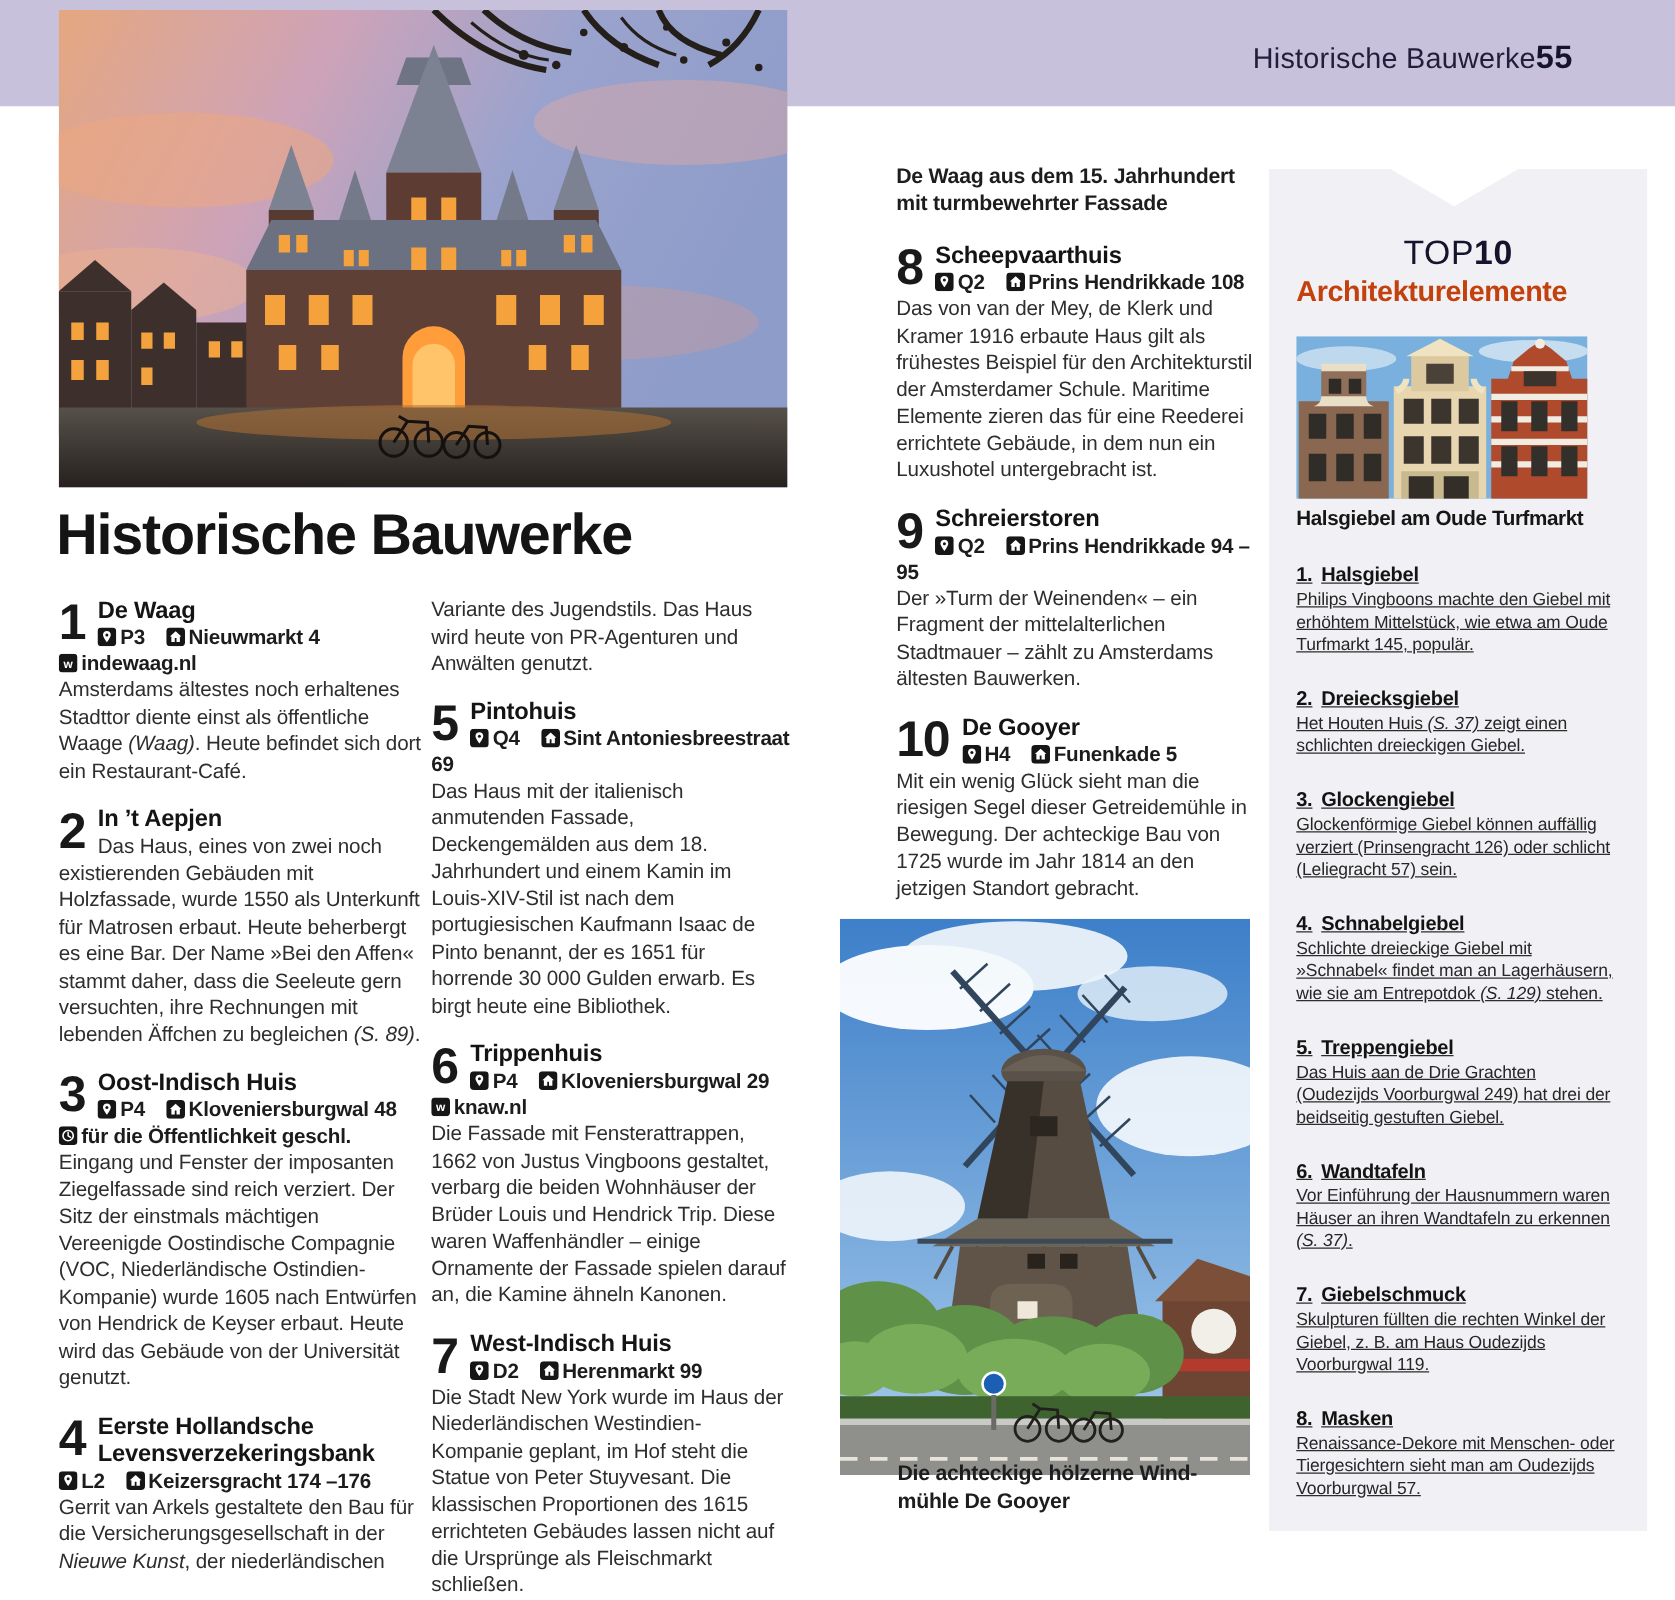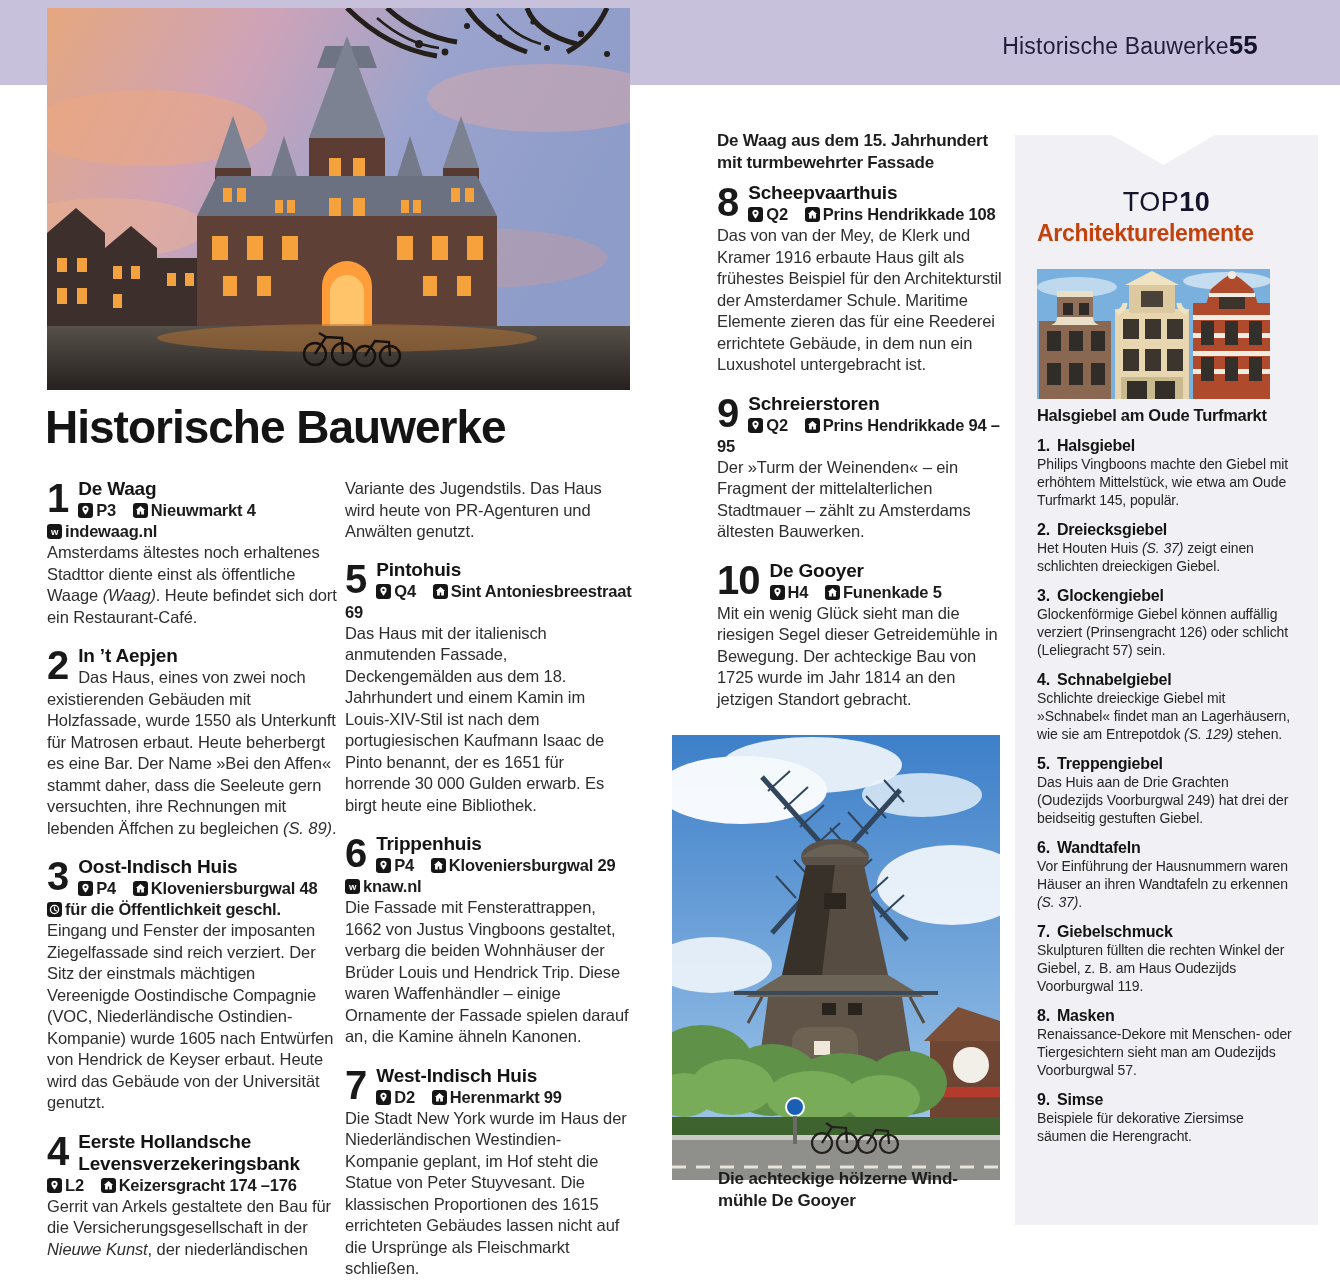--- a/index.html
+++ b/index.html
@@ -28,34 +28,34 @@
     float:left;font-size:40px;line-height:40px;font-weight:800;color:#191919;
     margin-right:10px;height:43px;letter-spacing:-1px;
   }
   .etitle{font-size:19px;line-height:22px;font-weight:800;color:#141414;letter-spacing:-.2px;}
   .meta{font-size:16.5px;line-height:21px;font-weight:bold;color:#1c1c1c;letter-spacing:-.2px;}
   .chip{display:inline-block;width:15px;height:15px;vertical-align:-2px;margin-right:3px;}
   .ebody{font-size:16.5px;line-height:21.5px;color:#2e2e2e;letter-spacing:-.1px;}
   .it{font-style:italic;}
   .intro{font-size:16.5px;line-height:21.5px;color:#2e2e2e;margin-bottom:16px;letter-spacing:-.1px;}
   .photocap{font-size:17px;line-height:22px;font-weight:bold;color:#1d1d1d;letter-spacing:-.2px;}
-  #cap-waag{margin-bottom:8px;}
+  #cap-waag{margin-bottom:20px;}
   #cap-mill{left:718px;top:1168px;width:276px;}
   
   #sidebar{
     left:1015px;top:135px;width:303px;height:1090px;background:#f1f0f4;
     clip-path:polygon(0 0,32% 0,49% 30px,66% 0,100% 0,100% 100%,0 100%);
     box-sizing:border-box;padding:52px 22px 0 22px;overflow:hidden;
   }
   #top10-line{text-align:center;font-size:27px;color:#16142c;letter-spacing:.5px;}
   #top10-line .t10{font-weight:800;}
   #top10-heading{text-align:left;font-size:23px;font-weight:800;color:#c2410c;margin-top:2px;letter-spacing:-.3px;}
   #photo-gables{display:block;margin-top:22px;width:233px;height:130px;}
   #gables-cap{font-size:16.5px;font-weight:bold;color:#161616;margin-top:7px;letter-spacing:-.3px;}
-  .sb-item{margin-top:11px;}
+  .sb-item{margin-top:26px;text-decoration:underline;}
   .sb-title{font-size:16px;line-height:19px;font-weight:bold;color:#131313;letter-spacing:-.2px;}
   .sb-title .sb-n{margin-right:7px;}
   .sb-body{font-size:14px;line-height:18px;color:#262626;letter-spacing:-.1px;}
 </style>
 </head>
 <body>
 
 <svg width="0" height="0" style="position:absolute">
   <defs>
     <g id="ic-pin">

